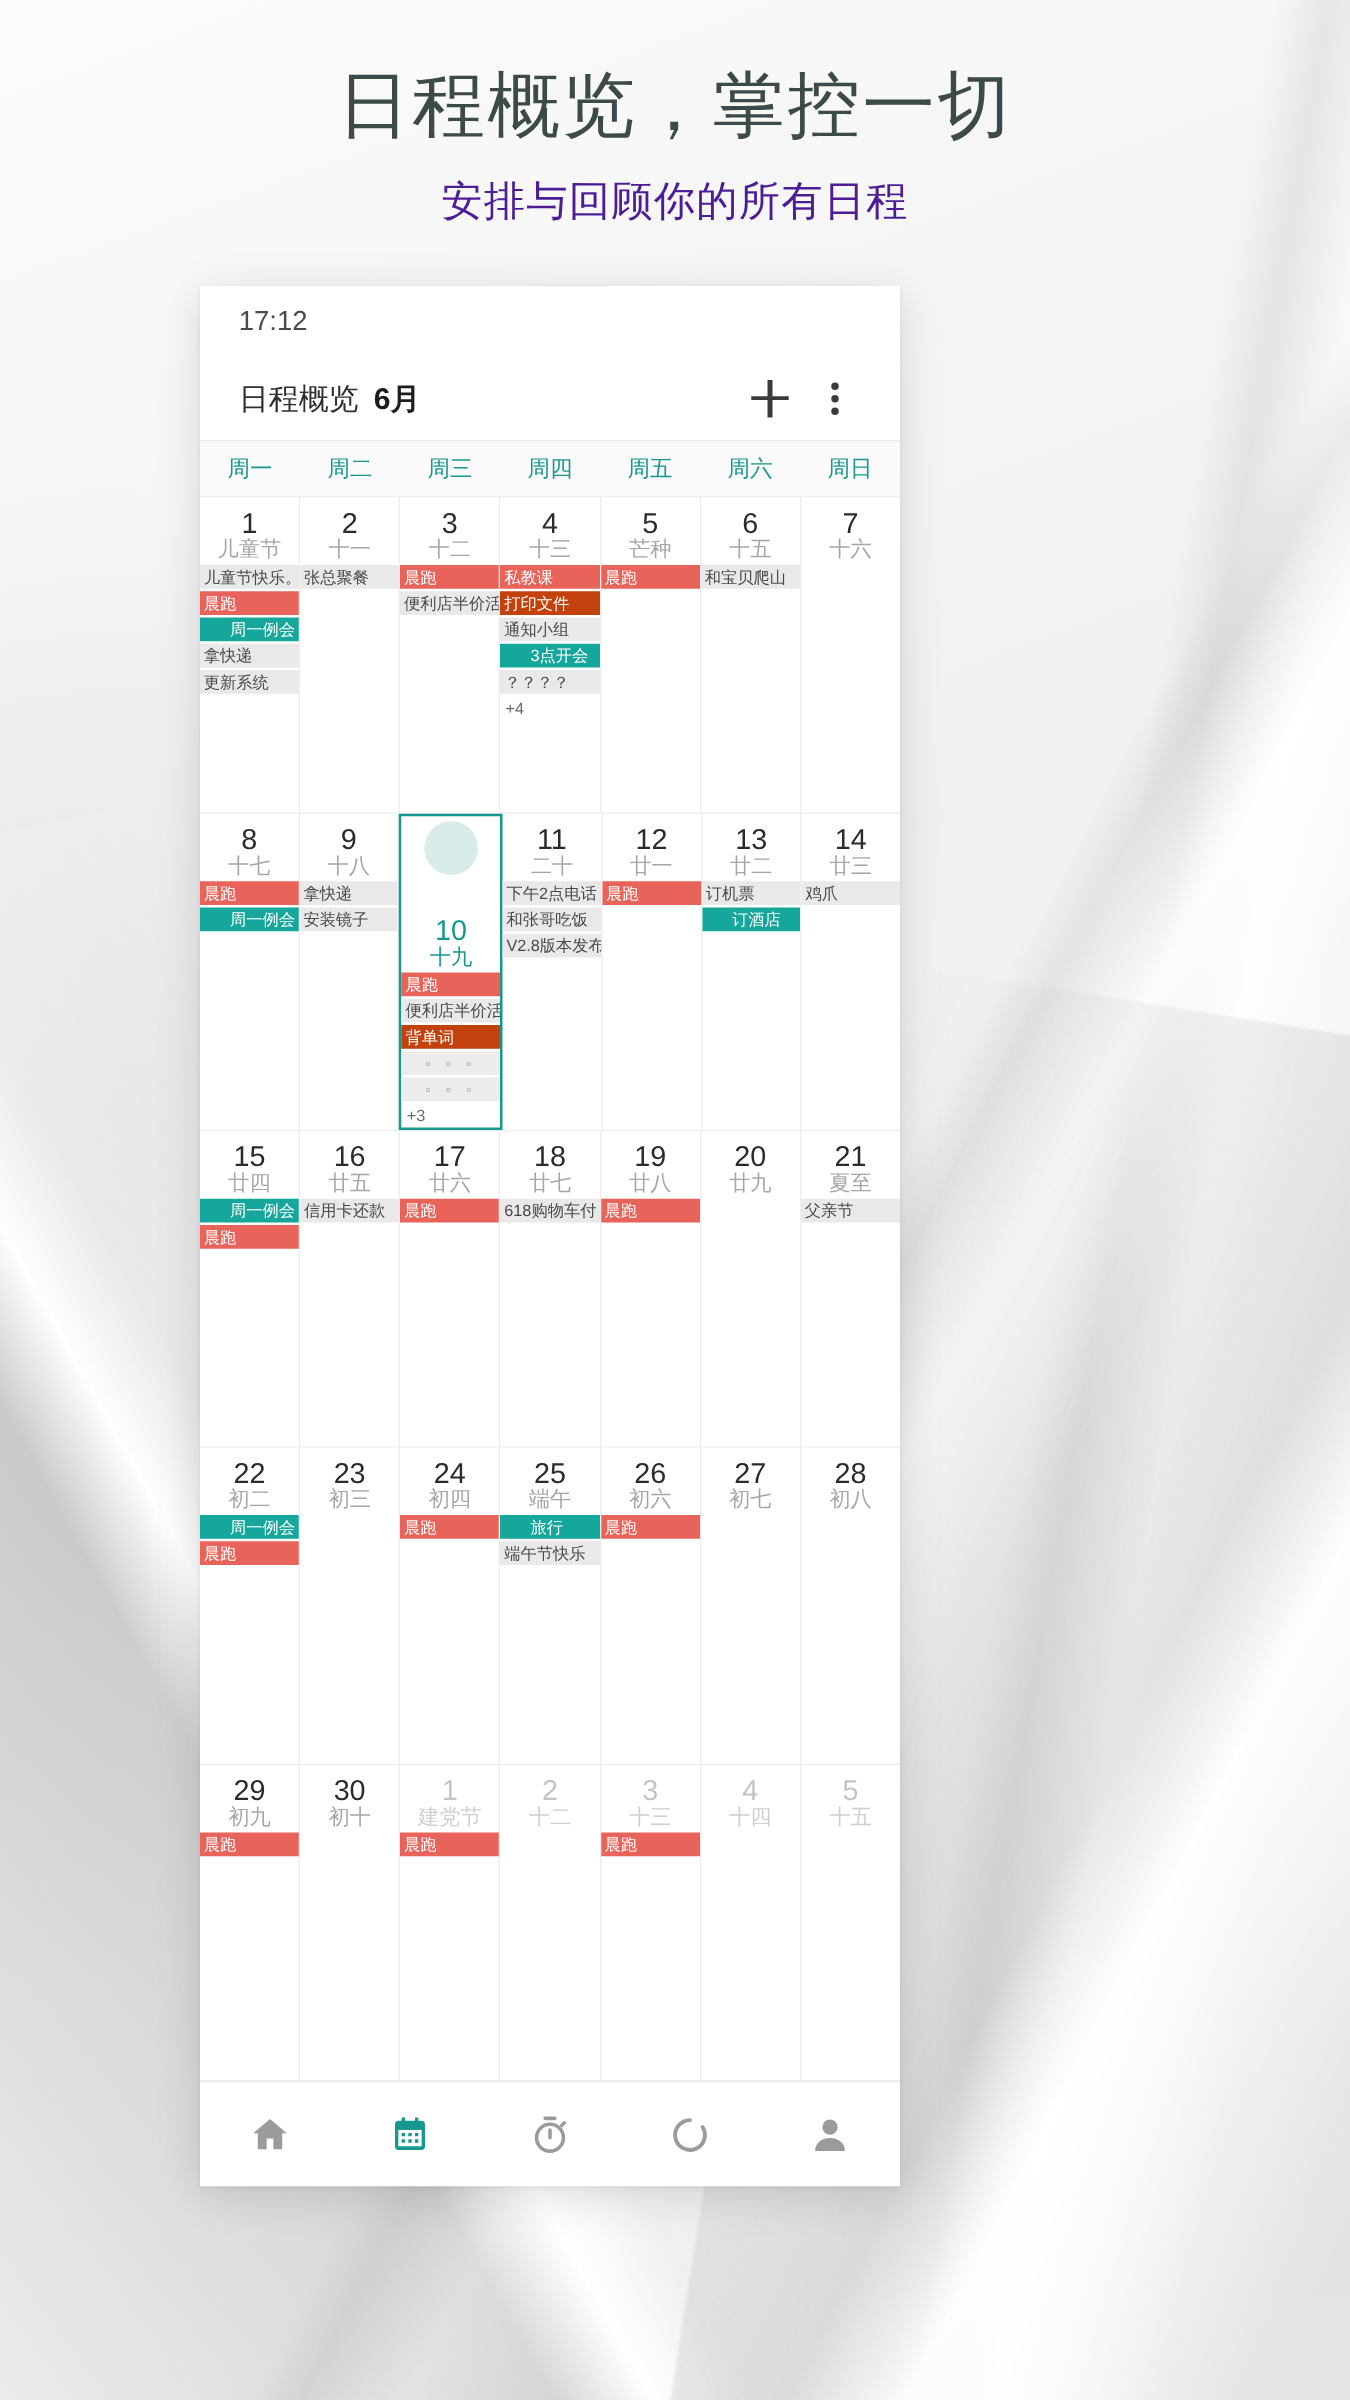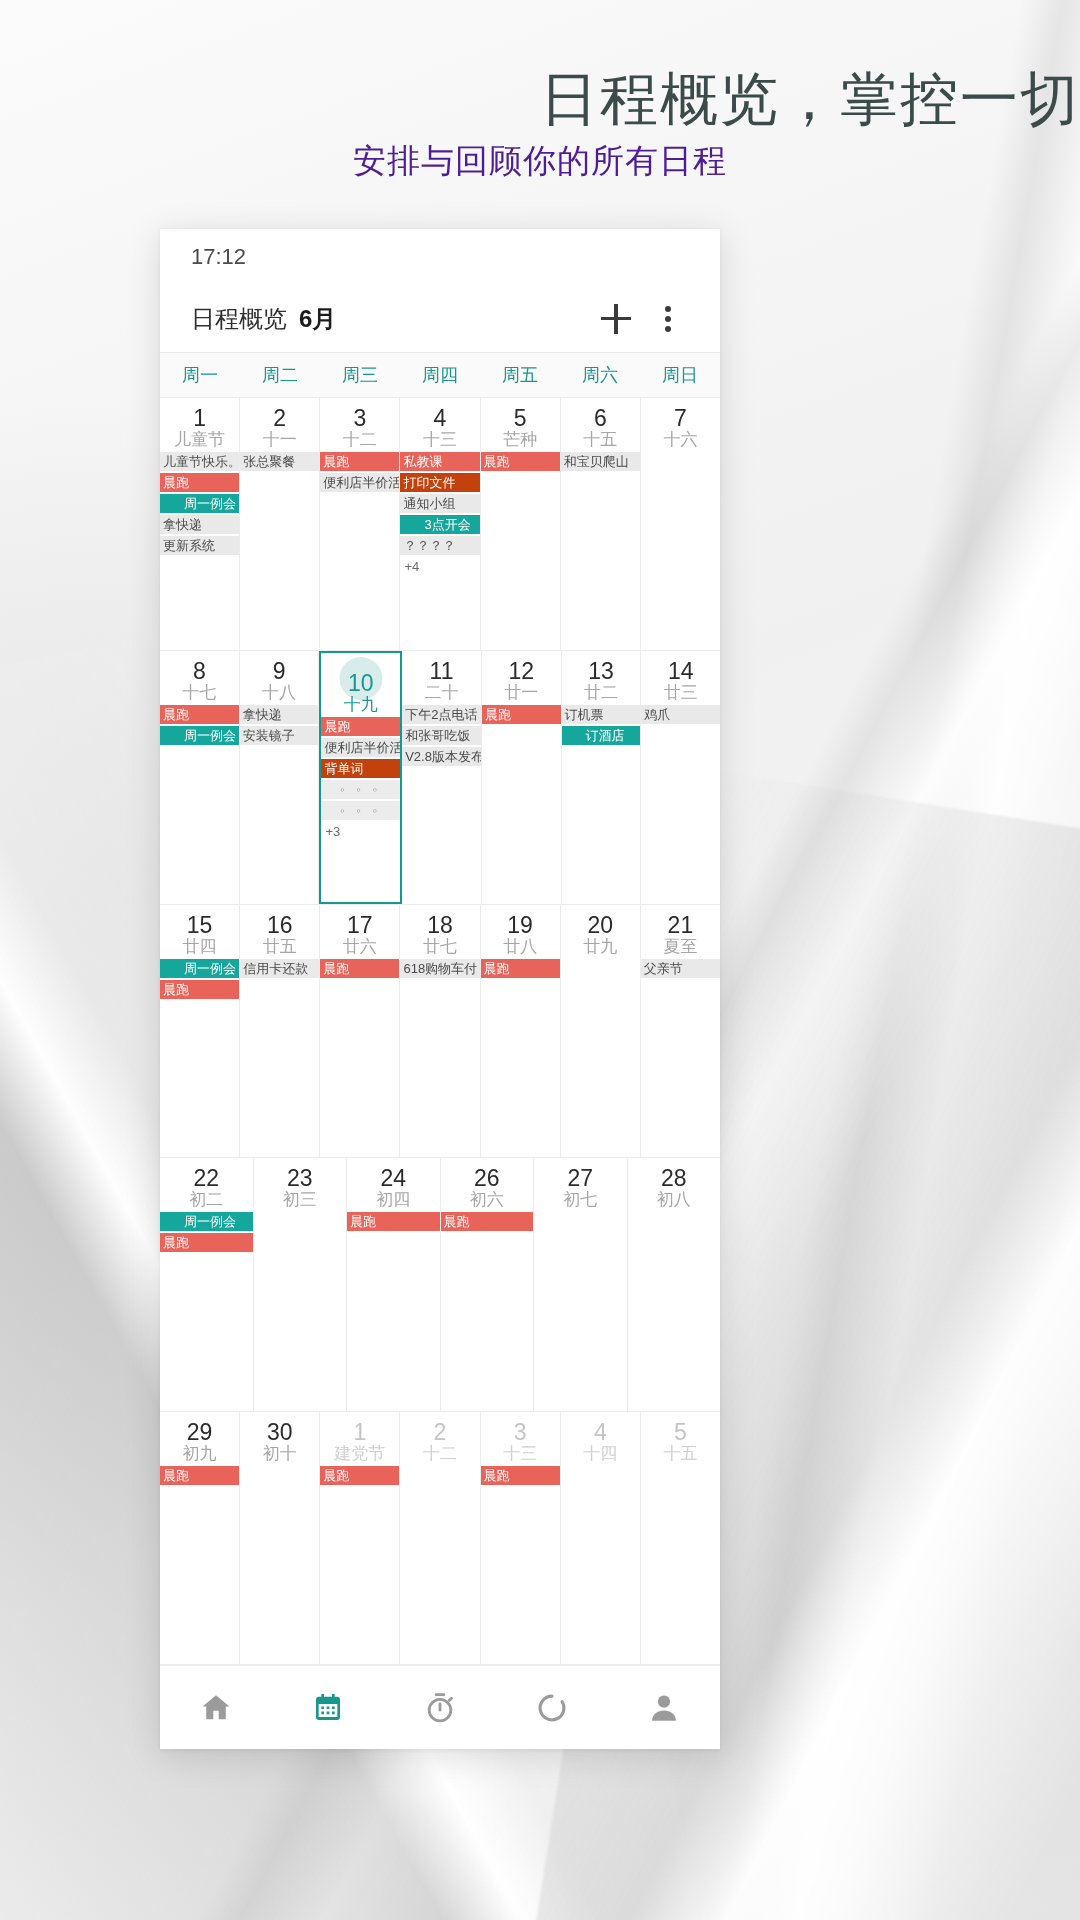--- a/index.html
+++ b/index.html
@@ -32,22 +32,22 @@
     position: absolute;
     right: -260px; top: 820px;
     width: 720px; height: 1200px;
     background: linear-gradient(108deg, rgba(255,255,255,0) 0%, rgba(175,175,175,0.30) 42%, rgba(255,255,255,0.92) 50%, rgba(255,255,255,0) 74%);
     transform: rotate(9deg);
     filter: blur(1px);
   }
 
   
   .headline {
-    position: absolute; top: 66px; left: 0; width: 1080px;
-    text-align: right;
+    position: absolute; top: 52px; left: 0; width: 1080px;
+    text-align: center;
     font-size: 58px; line-height: 1.15;
     color: #3c4a4a; font-weight: 400;
     letter-spacing: 2px;
   }
   .subhead {
     position: absolute; top: 138px; left: 0; width: 1080px;
     text-align: center;
     font-size: 33px; line-height: 1.4;
     color: #4c1d95; font-weight: 400;
     letter-spacing: 1px;
@@ -147,20 +147,21 @@
     position: absolute; left: 50%; top: 4px;
     transform: translateX(-50%);
     width: 43px; height: 43px; border-radius: 50%;
     background: #d7eceb;
     z-index: 0;
   }
   .daynum, .daylunar { position: relative; z-index: 1; }
   .day.selected {
     border: 2px solid #17988f;
     padding-top: 17px;
+    justify-content: flex-end;
   }
   .events { display: flex; flex-direction: column; gap: 2px; }
   .ev {
     height: 19px; line-height: 19px;
     font-size: 13px;
     padding: 0 3px;
     white-space: nowrap;
     overflow: hidden;
   }
   .ev.red   { background: #e8645a; color: #ffffff; }
@@ -414,20 +415,28 @@
           <div class="events"></div>
         </div>
         <div class="day">
           <div class="daynum">24</div>
           <div class="daylunar">初四</div>
           <div class="events">
             <div class="ev red">晨跑</div>
           </div>
         </div>
         <div class="day">
+          <div class="daynum">25</div>
+          <div class="daylunar">端午</div>
+          <div class="events">
+            <div class="ev teal">旅行</div>
+            <div class="ev gray">端午节快乐</div>
+          </div>
+        </div>
+        <div class="day">
           <div class="daynum">26</div>
           <div class="daylunar">初六</div>
           <div class="events">
             <div class="ev red">晨跑</div>
           </div>
         </div>
         <div class="day">
           <div class="daynum">27</div>
           <div class="daylunar">初七</div>
           <div class="events"></div>

